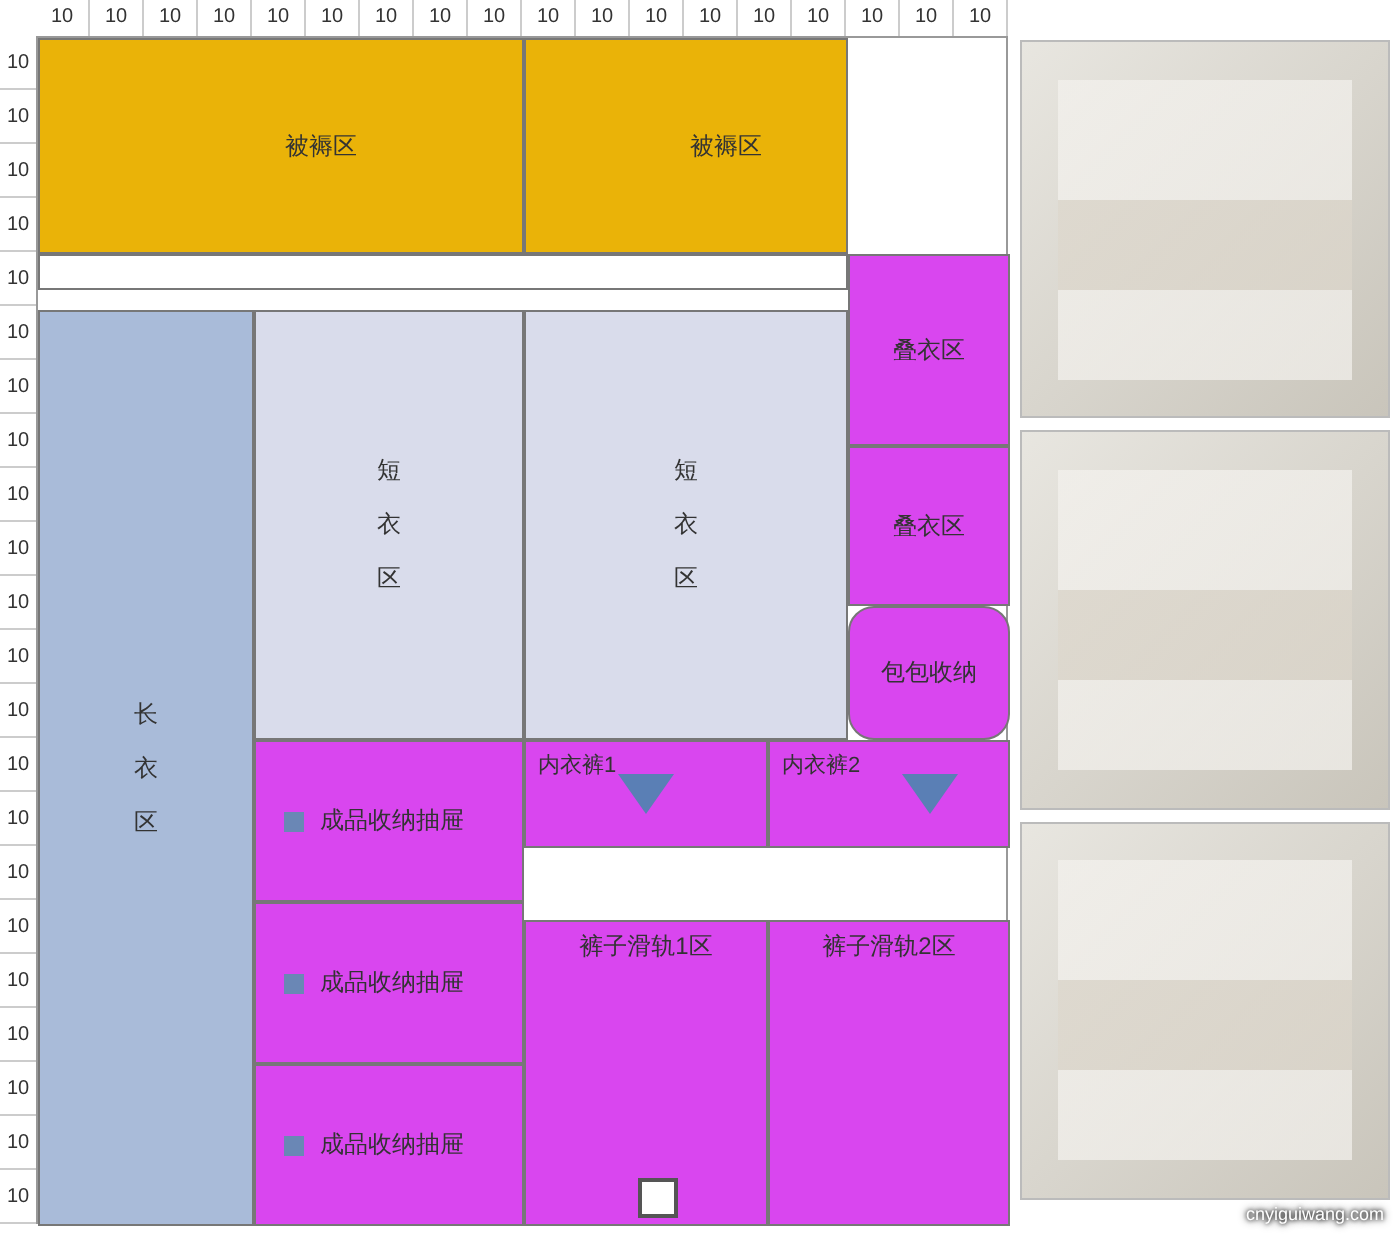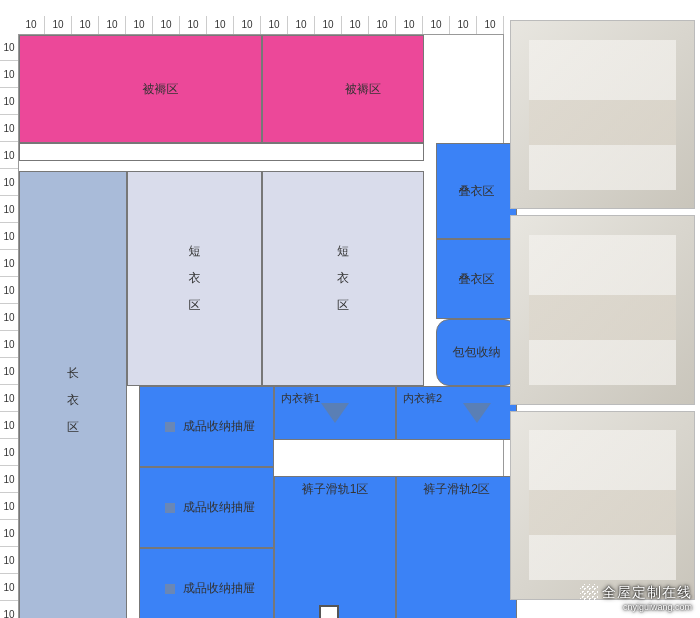--- a/index.html
+++ b/index.html
@@ -8,21 +8,21 @@
     height: 618px;
     font-family: "Microsoft YaHei", sans-serif;
     font-size: 12px;
     background: #fff;
     position: relative;
     overflow: hidden;
   }
   .grid-container {
     position: absolute;
     left: 0;
-    top: 16px;
+    top: 0;
     width: 510px;
     height: 532px;
   }
   .ruler-top {
     position: absolute;
     left: 18px;
     top: 0;
     height: 18px;
     display: flex;
   }
@@ -62,43 +62,43 @@
   }
   .zone {
     position: absolute;
     border: 1px solid #777;
     display: flex;
     align-items: center;
     justify-content: center;
     text-align: center;
     color: #333;
   }
-  .bg-gray { background: #ec4899; padding-left: 40px; }
+  .bg-gray { background: #eab308; padding-left: 40px; }
   .bg-lav  { background: #d9dceb; }
   .bg-blue { background: #a9bbd9; }
-  .bg-white{ background: #3b82f6; margin-left: 12px; }
+  .bg-white{ background: #d946ef; }
 
   .quilt1 { left: 0;   top: 0;   width: 243px; height: 108px; }
   .quilt2 { left: 243px; top: 0; width: 162px; height: 108px; }
   .gap    { left: 0; top: 108px; width: 405px; height: 18px; background:#fff; border:1px solid #777; }
   .bluebar{ left: 0; top: 126px; width: 405px; height: 10px; background:#3b6fb6; border:none; }
 
   .long   { left: 0;   top: 136px; width: 108px; height: 458px; }
   .short1 { left: 108px; top: 136px; width: 135px; height: 215px; }
   .short2 { left: 243px; top: 136px; width: 162px; height: 215px; }
 
   .fold1  { left: 405px; top: 108px; width: 81px; height: 96px; }
   .fold2  { left: 405px; top: 204px; width: 81px; height: 80px; }
   .bag    { left: 405px; top: 284px; width: 81px; height: 67px; border-radius: 13px; }
 
   .drawer1{ left: 108px; top: 351px; width: 135px; height: 81px; }
   .drawer2{ left: 108px; top: 432px; width: 135px; height: 81px; }
   .drawer3{ left: 108px; top: 513px; width: 135px; height: 81px; }
   .drawer-sq { width:10px; height:10px; background:#6a87b5; margin-right:8px; flex-shrink:0; }
-  .drawer-inner { display:flex; align-items:center; padding-left:25px; width:100%; }
+  .drawer-inner { display:flex; align-items:center; padding-left:14px; width:100%; }
 
   .under1 { left: 243px; top: 351px; width: 122px; height: 54px; }
   .under2 { left: 365px; top: 351px; width: 121px; height: 54px; padding-left: 40px; }
   .sock   { left: 243px; top: 405px; width: 122px; height: 36px; }
   .acc    { left: 365px; top: 405px; width: 121px; height: 36px; }
   .rail1  { left: 243px; top: 441px; width: 122px; height: 153px; }
   .rail2  { left: 365px; top: 441px; width: 121px; height: 153px; }
   .rail-txt { position:absolute; top:4px; width:100%; text-align:center; }
 
   .tri {
@@ -277,15 +277,14 @@
   </div>
 </div>
 
 <div class="photos">
   <div class="photo"></div>
   <div class="photo"></div>
   <div class="photo"></div>
 </div>
 
 <div class="watermark">
-  <div><span class="wm-dots"></span><span>全屋定制在线</span></div>
   <div class="sub">cnyiguiwang.com</div>
 </div>
 
 </body></html>

